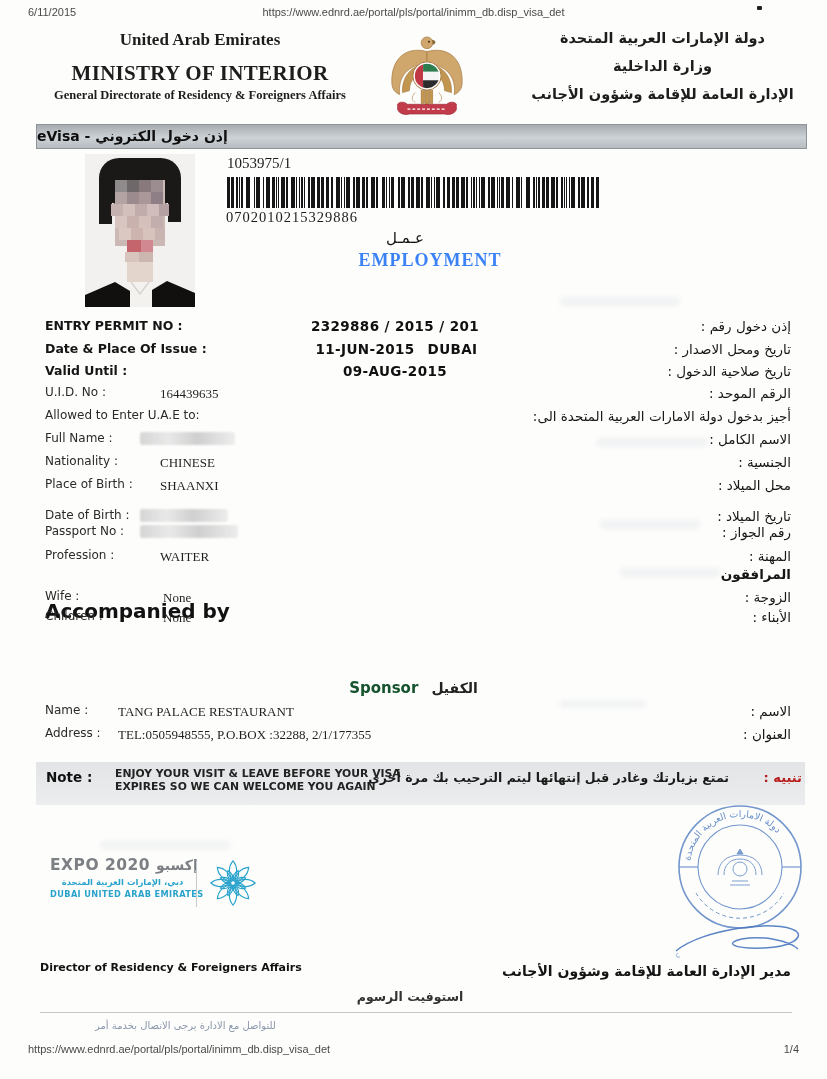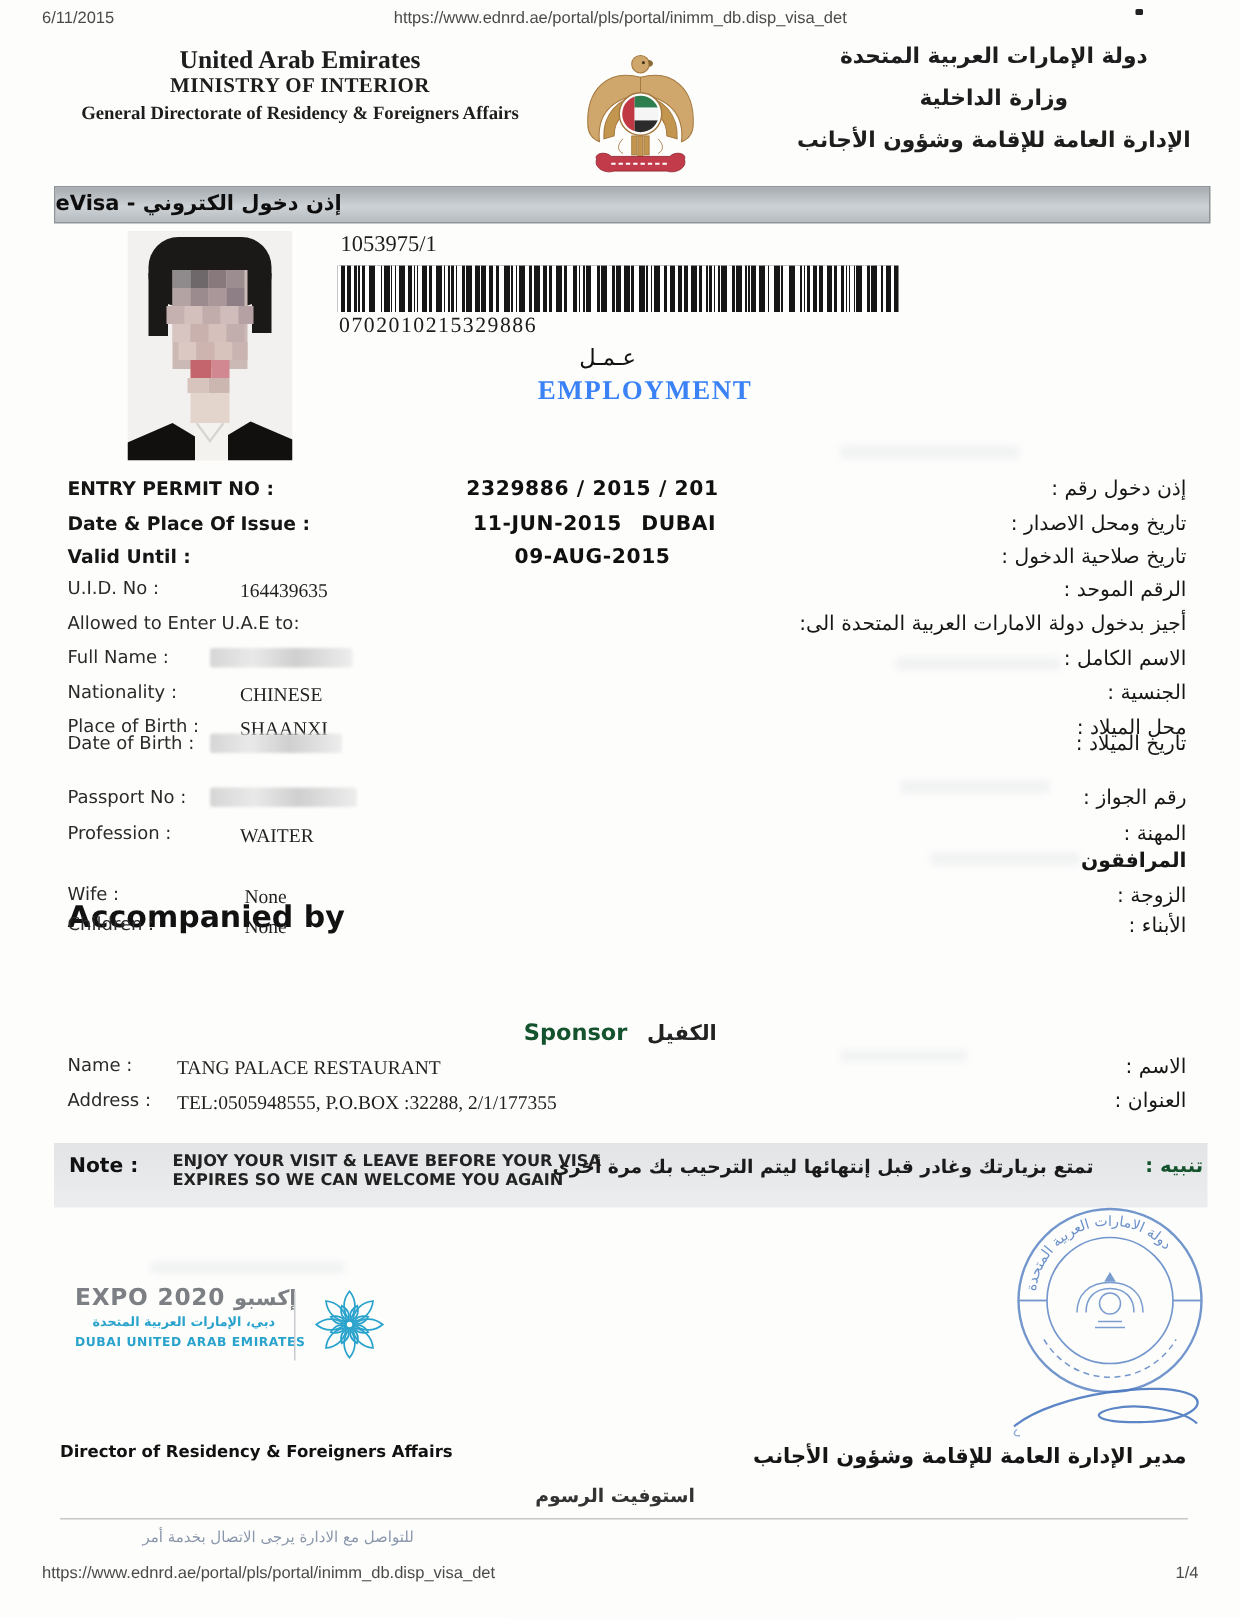--- a/index.html
+++ b/index.html
@@ -5,21 +5,21 @@
   html,body{margin:0;padding:0;background:#ffffff;}
   #page{position:relative;width:827px;height:1079px;background:#fdfdfc;overflow:hidden;
         font-family:"DejaVu Sans",sans-serif;color:#222;}
   .abs{position:absolute;}
   
   .print-meta{position:absolute;font:11px "Liberation Sans",sans-serif;color:#4a4a4a;}
   
   .hdr-en{position:absolute;left:40px;top:30px;width:320px;text-align:center;
           font-family:"Liberation Serif",serif;font-weight:700;color:#1d1d1d;}
   .hdr-en .l1{font-size:17px;}
-  .hdr-en .l2{font-size:14px;letter-spacing:.3px;}
+  .hdr-en .l2{font-size:21px;margin-top:11px;letter-spacing:.3px;}
   .hdr-en .l3{font-size:12.5px;margin-top:2px;}
   .hdr-ar{position:absolute;left:520px;top:30px;width:285px;text-align:center;direction:rtl;
           font-family:"DejaVu Sans",sans-serif;font-weight:700;color:#1d1d1d;}
   .hdr-ar .l1{font-size:14.5px;}
   .hdr-ar .l2{font-size:14.5px;margin-top:12px;}
   .hdr-ar .l3{font-size:14.5px;margin-top:12px;}
   
   .evisa-bar{position:absolute;left:36px;top:124px;width:769px;height:23px;
              background:linear-gradient(180deg,#a7acb1 0%,#cdd2d6 55%,#b6bcc0 100%);
              border:1px solid #8f9498;text-align:left;line-height:23px;
@@ -57,21 +57,21 @@
   .sponsor-h{position:absolute;left:0;top:678px;width:827px;text-align:center;}
   .sponsor-h .en{font-weight:700;font-size:15px;color:#14532d;}
   .sponsor-h .ar{font-size:14px;font-weight:700;margin-left:8px;direction:rtl;unicode-bidi:isolate;}
   
   .note-bar{position:absolute;left:36px;top:762px;width:769px;height:43px;
             background:linear-gradient(180deg,#e2e4e6,#ecedee);}
   .note-lbl{position:absolute;left:46px;top:769px;font-weight:700;font-size:13.5px;color:#111;}
   .note-en{position:absolute;left:115px;top:767px;font-weight:700;font-size:10.8px;
            line-height:13px;color:#222;}
   .note-ar{position:absolute;right:98px;top:770px;direction:rtl;font-size:12.5px;font-weight:700;color:#1a1a1a;}
-  .note-arlbl{position:absolute;right:25px;top:770px;direction:rtl;font-weight:700;font-size:13px;color:#14532d;}
+  .note-arlbl{position:absolute;right:25px;top:770px;direction:rtl;font-weight:700;font-size:13px;color:#b91c1c;}
   
   .expo{position:absolute;left:50px;top:856px;width:145px;}
   .expo .t{font-weight:700;font-size:15.5px;color:#7c8084;letter-spacing:.5px;white-space:nowrap;}
   .expo .t .ar{font-size:14px;color:#7c8084;}
   .expo .s1{margin-top:3px;font-size:8.5px;font-weight:700;color:#2aa3cc;direction:rtl;text-align:center;}
   .expo .s2{margin-top:2px;font-size:8.2px;font-weight:700;color:#2aa3cc;letter-spacing:.4px;text-align:center;white-space:nowrap;}
   .expo-div{position:absolute;left:196px;top:861px;width:1px;height:46px;background:#c7cacc;}
   .rosette{position:absolute;left:207px;top:857px;width:52px;height:52px;}
   .stamp{position:absolute;left:670px;top:797px;width:140px;height:140px;}
   .signature{position:absolute;left:672px;top:915px;width:135px;height:48px;}
@@ -230,21 +230,21 @@
   <div class="row" style="top:454px">
     <span class="lbl">Nationality :</span>
     <span class="val">CHINESE</span>
     <span class="arl">الجنسية :</span>
   </div>
   <div class="row" style="top:477px">
     <span class="lbl">Place of Birth :</span>
     <span class="val">SHAANXI</span>
     <span class="arl">محل الميلاد :</span>
   </div>
-  <div class="row" style="top:488px">
+  <div class="row" style="top:508px">
     <span class="lbl">Date of Birth :</span>
     <span class="redact" style="left:140px;width:88px"></span>
     <span class="arl">تاريخ الميلاد :</span>
   </div>
   <div class="row" style="top:524px">
     <span class="lbl">Passport No :</span>
     <span class="redact" style="left:140px;width:98px"></span>
     <span class="arl">رقم الجواز :</span>
   </div>
   <div class="row" style="top:548px">

